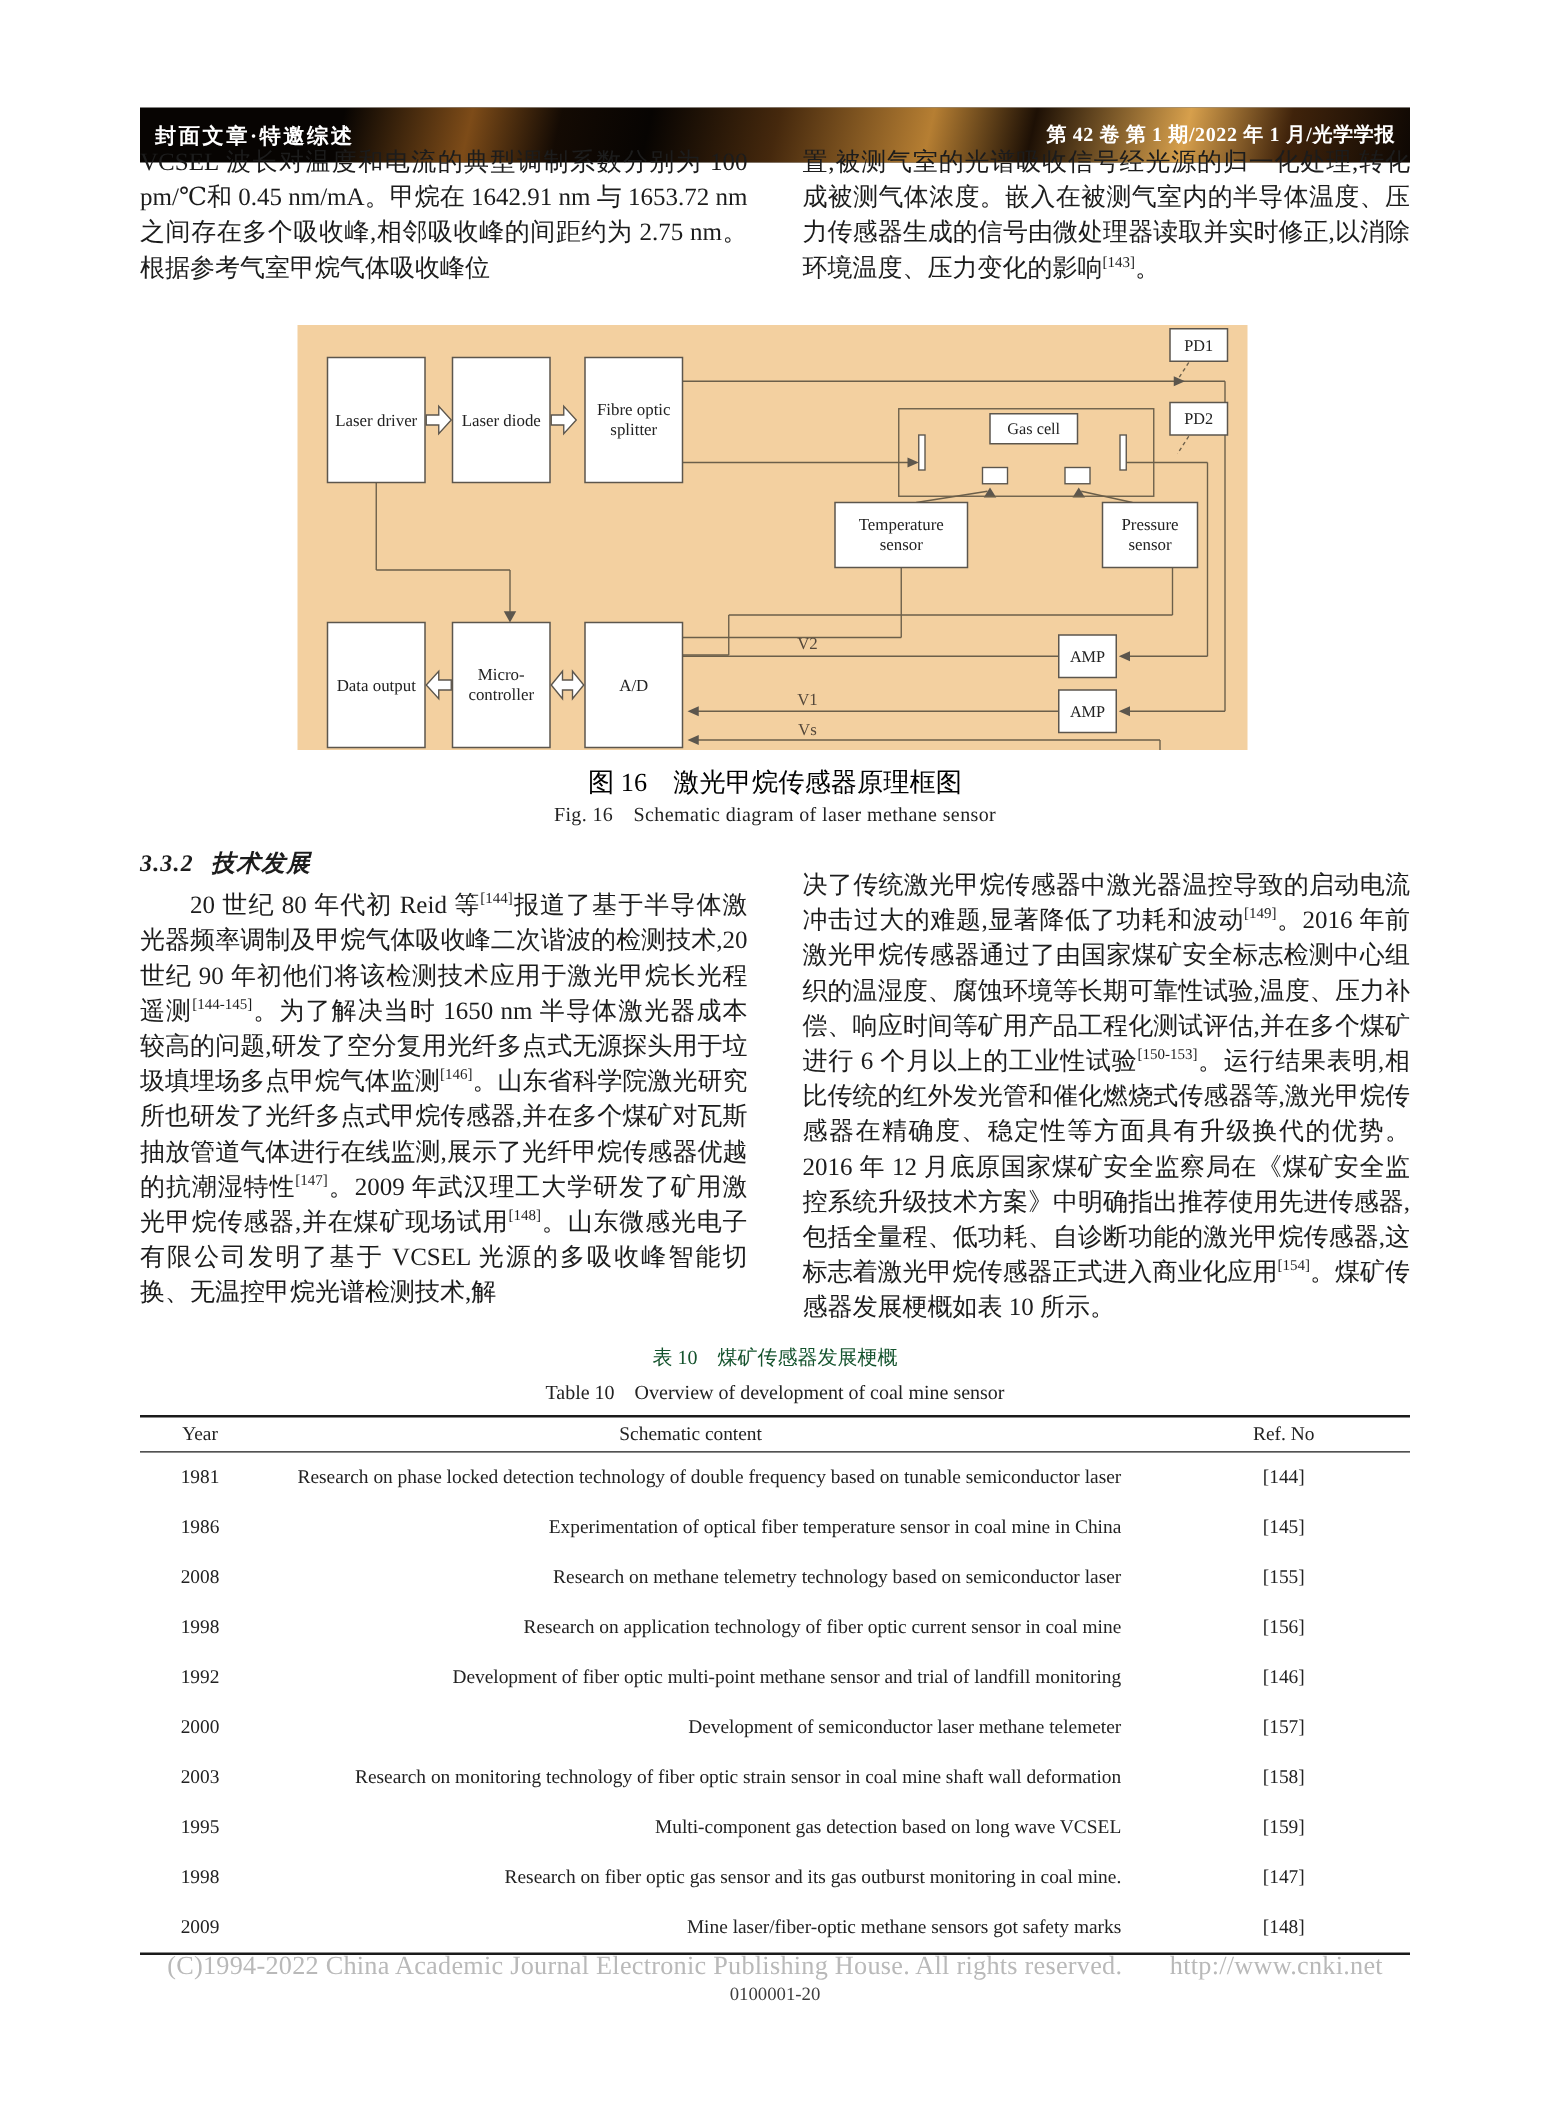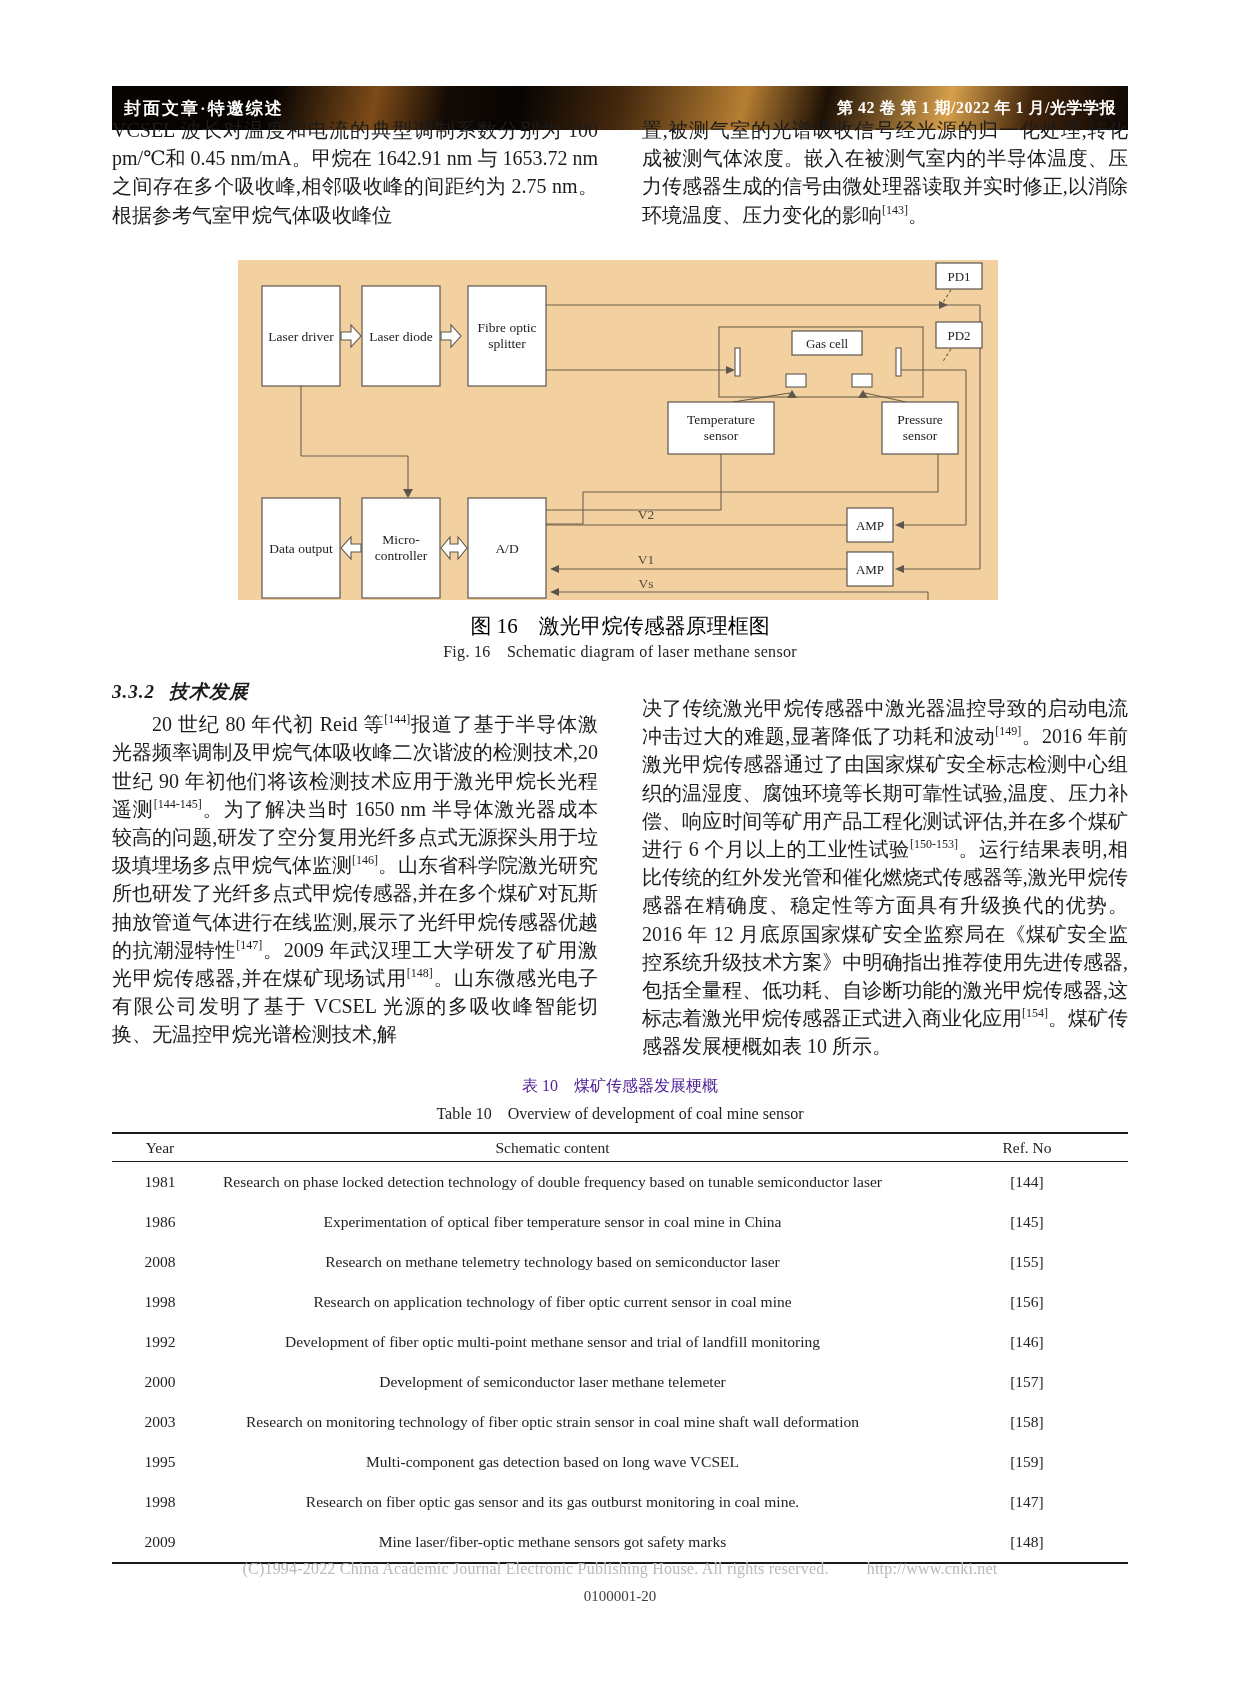--- a/index.html
+++ b/index.html
@@ -35,33 +35,33 @@
   .fig-caption-cn{position:absolute;left:0;top:612px;width:1240px;text-align:center;font-size:21px;color:#000000;}
   .fig-caption-en{position:absolute;left:0;top:642px;width:1240px;text-align:center;font-size:16px;color:#222;letter-spacing:0.3px;}
 
   .main-row{top:678px;}
   .section-heading{font-size:19px;font-weight:bold;font-style:italic;margin-bottom:4px;letter-spacing:1px;}
   .section-heading .heading-title{margin-left:14px;}
   .rt-pad{padding-top:16px;}
   .indent{text-indent:2em;}
 
   
-  .tbl-caption-cn{position:absolute;left:0;top:1076px;width:1240px;text-align:center;font-size:16px;color:#4c1d95;}
+  .tbl-caption-cn{position:absolute;left:0;top:1076px;width:1240px;text-align:center;font-size:16px;color:#14532d;}
   .tbl-caption-en{position:absolute;left:0;top:1104px;width:1240px;text-align:center;font-size:16px;color:#222;}
   table.dev{position:absolute;left:112px;top:1132px;width:1016px;border-collapse:collapse;
     font-size:15.5px;color:#222;border-top:2.2px solid #1a1a1a;border-bottom:2.2px solid #1a1a1a;}
   table.dev th{font-weight:normal;border-bottom:1.4px solid #1a1a1a;height:27px;padding:0;text-align:center;}
   table.dev td{height:36px;padding:2px 0;vertical-align:middle;}
   .c-year{width:96px;text-align:center;}
-  .c-content{text-align:center;padding-right:55px !important;}
+  .c-content{text-align:right;padding-right:55px !important;}
   .c-ref{width:150px;text-align:center;padding-right:26px !important;}
 
   
   .footer-line{position:absolute;left:0;top:1560px;width:1240px;text-align:center;
-    color:#b9b9b9;font-size:16px;letter-spacing:0.2px;}
+    color:#b9b9b9;font-size:21px;letter-spacing:0.2px;}
   .footer-url{margin-left:38px;}
   .page-code{position:absolute;left:0;top:1588px;width:1240px;text-align:center;font-size:15px;color:#3d3d3d;}
 </style>
 </head>
 <body>
 
 <div class="page">
 
   <div class="header-bar">
     <span class="header-left">封面文章·特邀综述</span>

